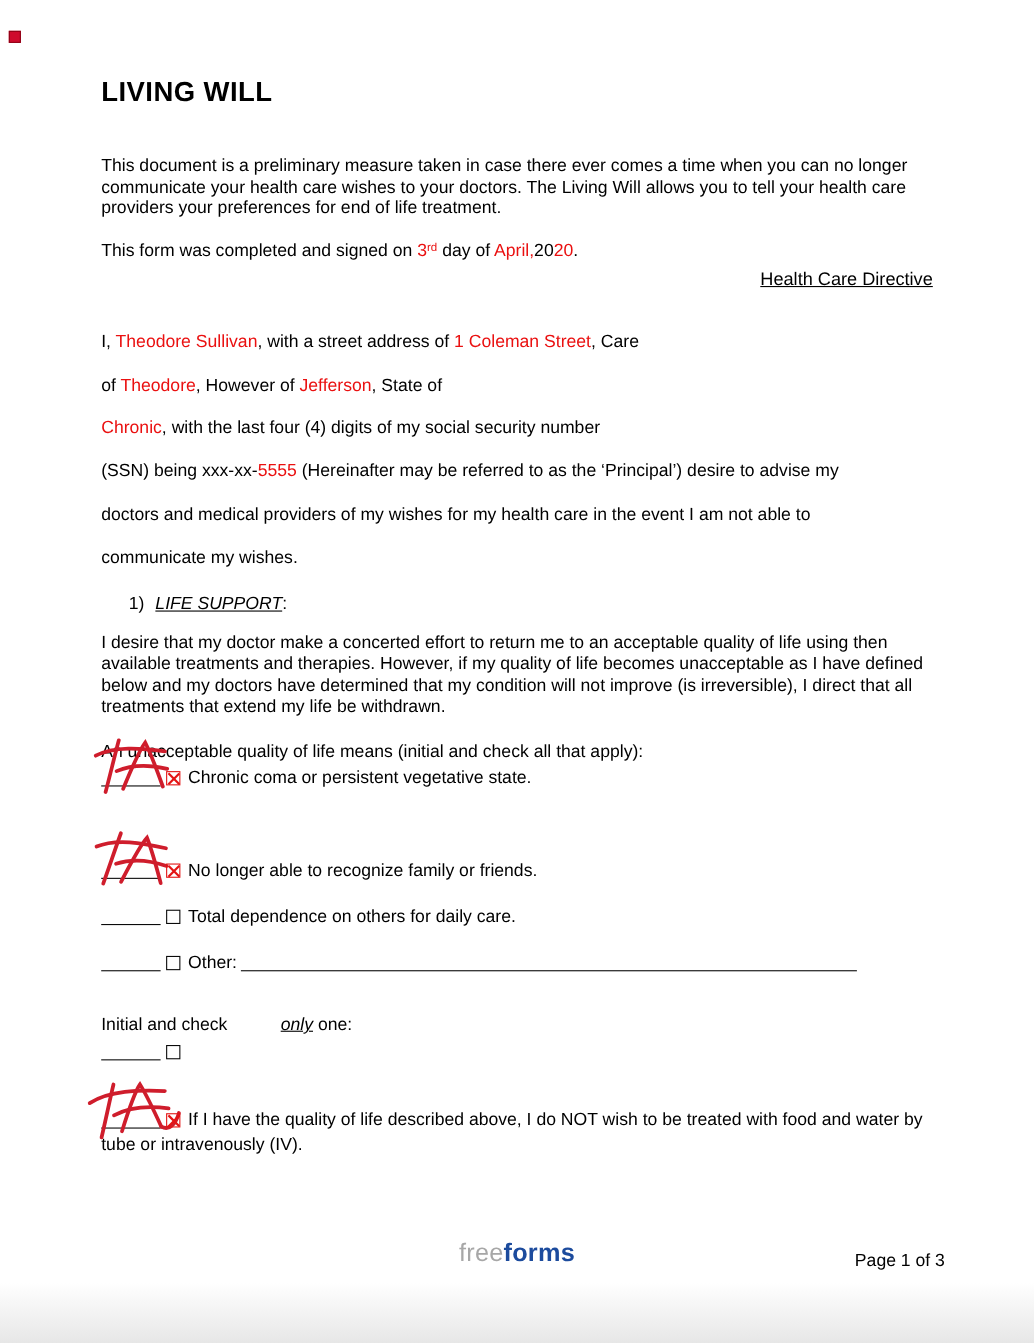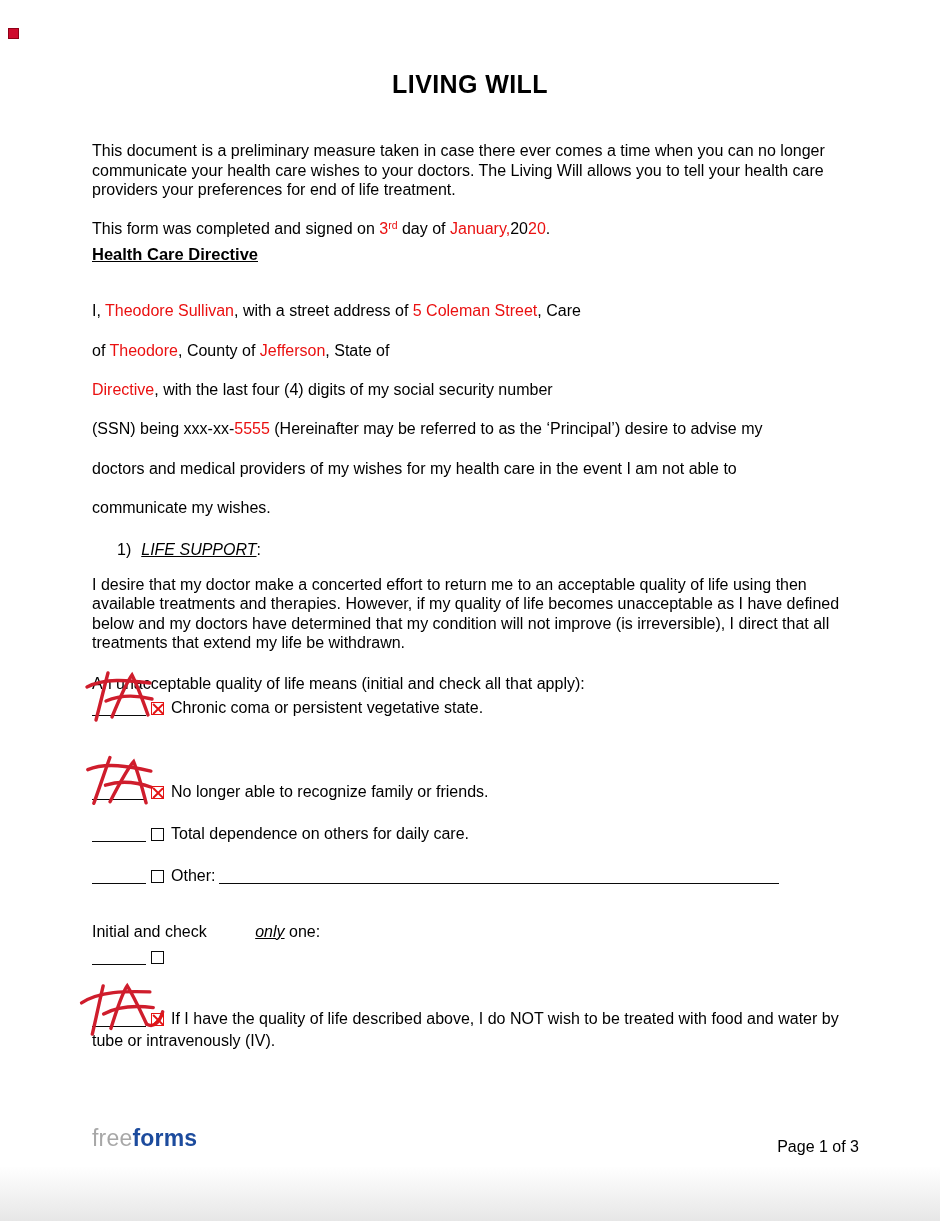--- a/index.html
+++ b/index.html
@@ -2,25 +2,25 @@
 <html><head>
 <meta charset="utf-8">
 <style>
   html,body{margin:0;padding:0;background:#fff;}
   .page{position:relative;width:940px;height:1221px;background:#fff;overflow:hidden;
         font-family:"Liberation Sans",sans-serif;font-size:16px;color:#000;}
   .abs{position:absolute;left:92px;width:756px;line-height:19.5px;}
   .red{color:#ea1010;}
   .nowrap{white-space:nowrap;}
 
-  .doc-title{top:69px;font-size:25px;font-weight:bold;text-align:center;letter-spacing:.4px;line-height:30px;}
+  .doc-title{top:69px;font-size:25px;font-weight:bold;letter-spacing:.4px;line-height:30px;}
   .intro{top:125px;}
   .signed{top:203px;}
   .sup{font-size:10.5px;position:relative;top:-5px;}
-  .hcd-heading{top:245px;text-align:left;font-weight:bold;font-size:16.5px;}
+  .hcd-heading{top:245px;text-align:right;font-weight:normal;font-size:16.5px;}
   .hcd-heading span{text-decoration:underline;}
 
   .dl1{top:285px}.dl2{top:325px}.dl3{top:364px}.dl4{top:403px}.dl5{top:443px}.dl6{top:482px}
 
   .ls-head{top:540px;}
   .ls-num{margin-left:25px;margin-right:10px;}
   .ls-title{font-style:italic;text-decoration:underline;}
   .ls-para{top:559px;line-height:19.3px;}
   .prompt{top:658px;}
   .em-u{font-style:italic;text-decoration:underline;margin-left:44px;}
@@ -40,49 +40,49 @@
       background:#e41414;}
   .cb.checked::before{transform:translate(-50%,-50%) rotate(45deg);}
   .cb.checked::after{transform:translate(-50%,-50%) rotate(-45deg);}
 
   .initials{position:absolute;left:-8px;top:-29px;width:84px;height:54px;overflow:visible;}
   .initials path{stroke:#cf1d2c;stroke-width:3.4;fill:none;stroke-linecap:round;}
   .v2{transform:rotate(-3deg) translateX(2px);}
   .v3{transform:rotate(5deg) translateY(2px);}
   .v4{transform:rotate(-5deg) translateX(-5px);}
 
-  .brand{top:1124px;font-size:23px;line-height:28px;letter-spacing:.2px;}
+  .brand{top:1124px;font-size:23px;line-height:28px;letter-spacing:.2px;text-align:center;}
   .brand-free{color:#a7a7a7;}
   .brand-forms{color:#1c4b9d;font-weight:bold;}
   .page-num{position:absolute;right:81px;top:1137px;line-height:19px;}
 
   .red-marker{position:absolute;left:8px;top:28px;width:11px;height:11px;background:#cf0a2c;border:1px solid #8f0016;box-sizing:border-box;}
   .bottom-shade{position:absolute;left:0;right:0;bottom:0;height:55px;
       background:linear-gradient(to bottom, rgba(120,120,120,0) 0%, rgba(120,120,120,.18) 100%);}
 </style>
 </head>
 <body>
 
 <div class="page">
 
   <div class="red-marker"></div>
 
   <div class="abs doc-title">LIVING WILL</div>
 
   <p class="abs intro">This document is a preliminary measure taken in case there ever comes a time when you can no longer communicate your health care wishes to your doctors. The Living Will allows you to tell your health care providers your preferences for end of life treatment.</p>
 
-  <p class="abs signed nowrap"><span>This form was completed and signed on </span><span class="red">3</span><span class="red sup">rd</span><span> day of </span><span class="red">January,</span><span>20</span><span class="red">20</span><span>.</span></p>
+  <p class="abs signed nowrap"><span>This form was completed and signed on </span><span class="red">3</span><span class="red sup">rd</span><span> day of </span><span class="red">April,</span><span>20</span><span class="red">20</span><span>.</span></p>
 
   <div class="abs hcd-heading"><span>Health Care Directive</span></div>
 
-  <p class="abs dl1 nowrap"><span>I, </span><span class="red">Theodore Sullivan</span><span>, with a street address of </span><span class="red">5 Coleman Street</span><span>, Care</span></p>
+  <p class="abs dl1 nowrap"><span>I, </span><span class="red">Theodore Sullivan</span><span>, with a street address of </span><span class="red">1 Coleman Street</span><span>, Care</span></p>
 
-  <p class="abs dl2 nowrap"><span>of </span><span class="red">Theodore</span><span>, County of </span><span class="red">Jefferson</span><span>, State of</span></p>
+  <p class="abs dl2 nowrap"><span>of </span><span class="red">Theodore</span><span>, However of </span><span class="red">Jefferson</span><span>, State of</span></p>
 
-  <p class="abs dl3 nowrap"><span class="red">Directive</span><span>, with the last four (4) digits of my social security number</span></p>
+  <p class="abs dl3 nowrap"><span class="red">Chronic</span><span>, with the last four (4) digits of my social security number</span></p>
 
   <p class="abs dl4 nowrap"><span>(SSN) being xxx-xx-</span><span class="red">5555</span><span> (Hereinafter may be referred to as the ‘Principal’) desire to advise my</span></p>
 
   <p class="abs dl5 nowrap">doctors and medical providers of my wishes for my health care in the event I am not able to</p>
   <p class="abs dl6 nowrap">communicate my wishes.</p>
 
   <div class="abs ls-head"><span class="ls-num">1)</span><span class="ls-title">LIFE SUPPORT</span><span>:</span></div>
 
   <p class="abs ls-para">I desire that my doctor make a concerted effort to return me to an acceptable quality of life using then available treatments and therapies. However, if my quality of life becomes unacceptable as I have defined below and my doctors have determined that my condition will not improve (is irreversible), I direct that all treatments that extend my life be withdrawn.</p>
 

